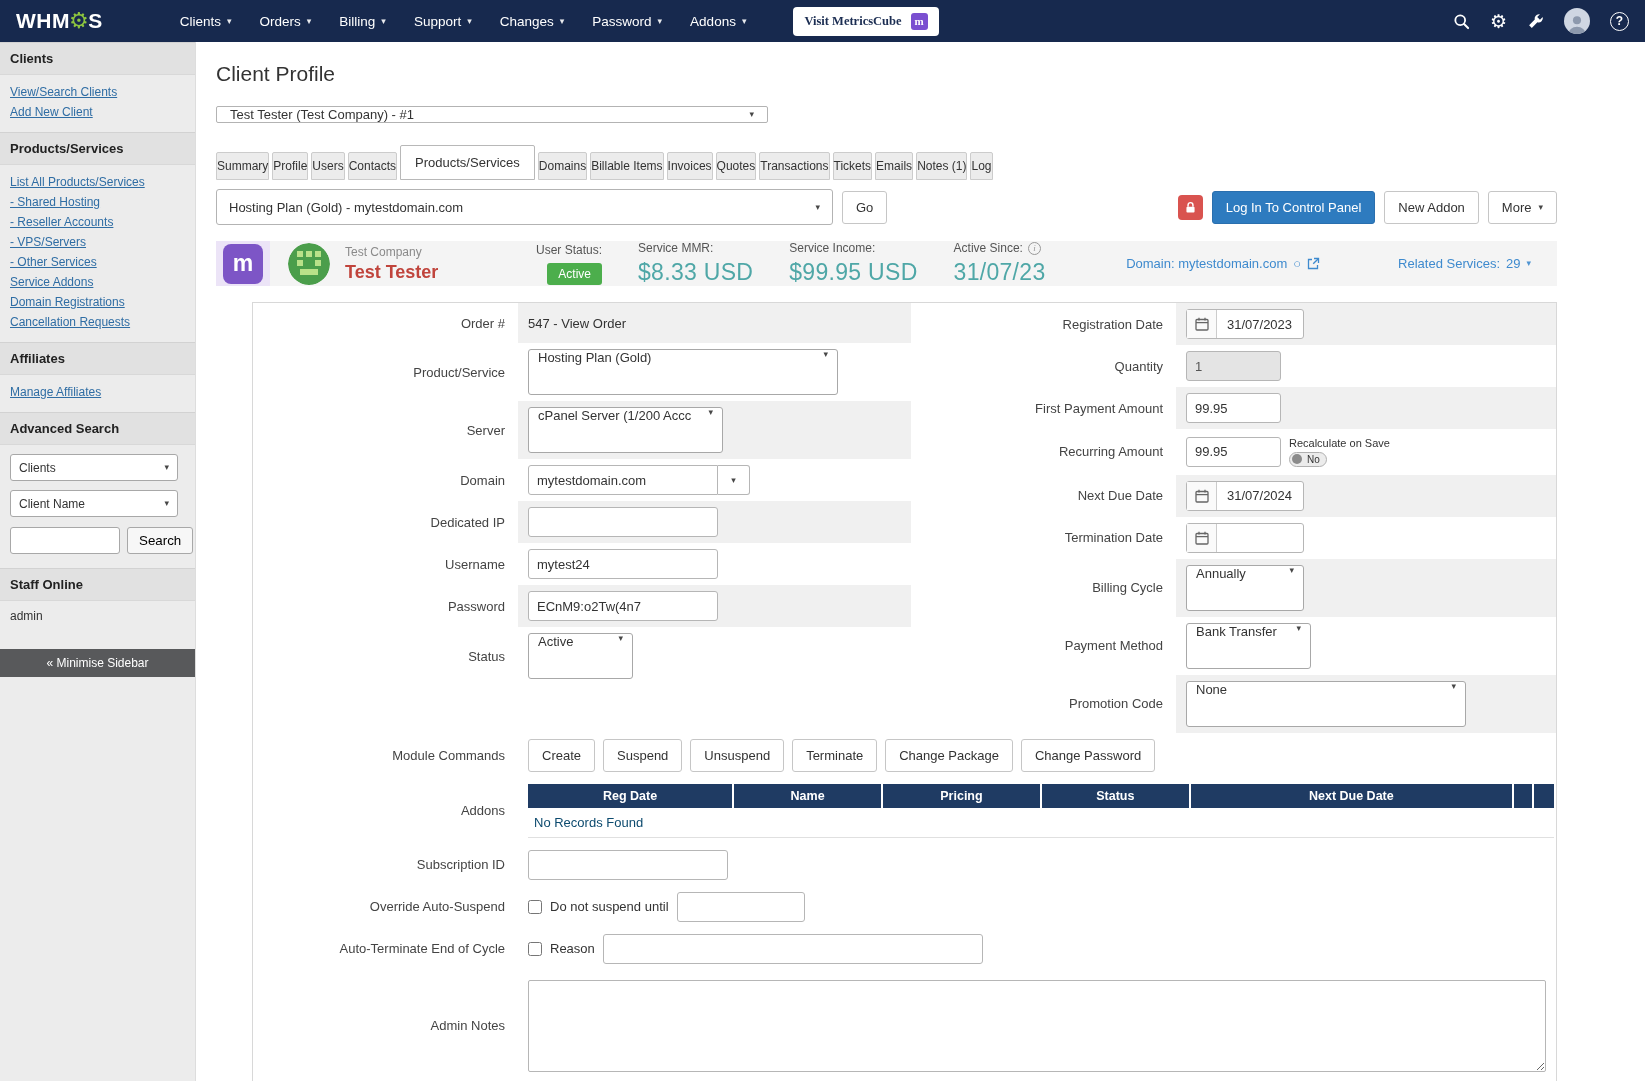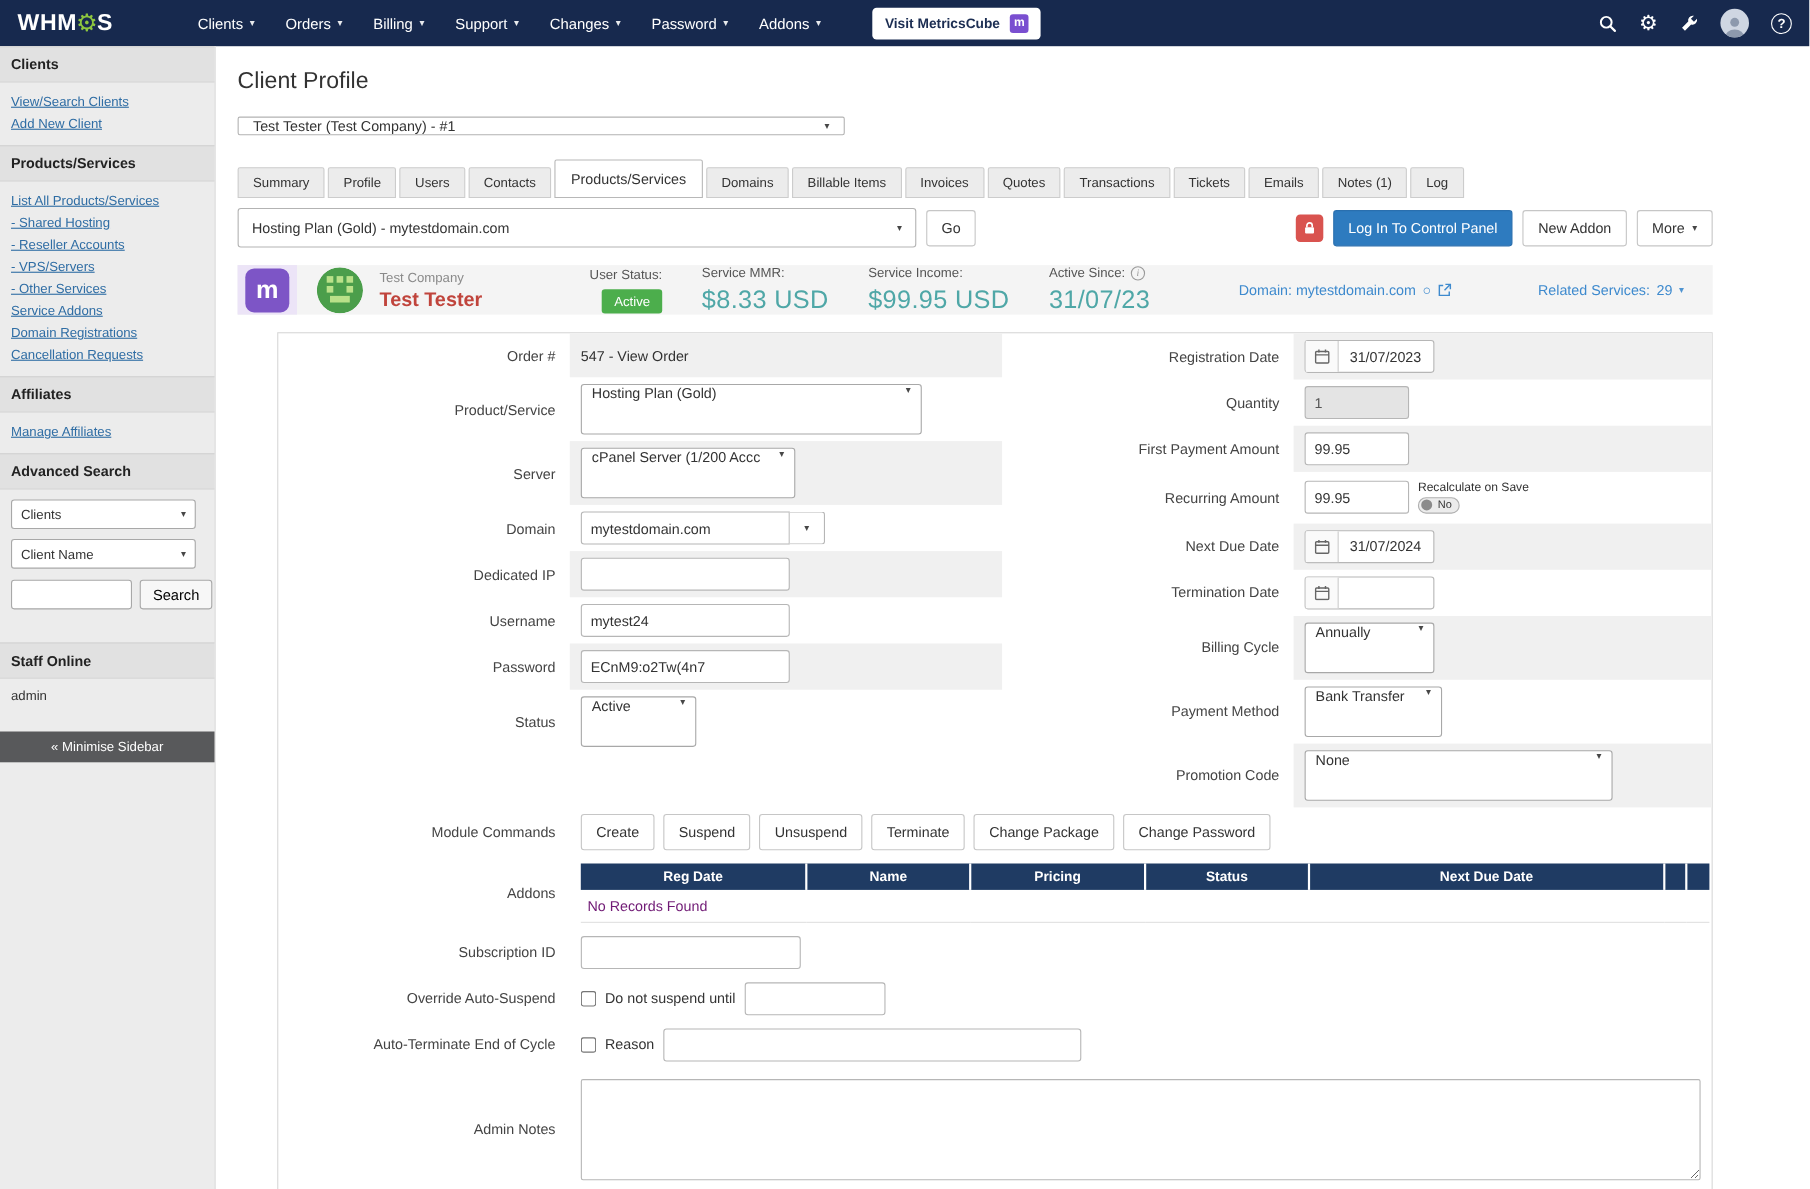--- a/index.html
+++ b/index.html
@@ -6,48 +6,48 @@
   html,body { width:1645px; height:1081px; overflow:hidden; }
   body { font-family:"Liberation Sans","DejaVu Sans",sans-serif; font-size:13px; color:#333; background:#fff; }
 
   
   .navbar { height:42px; background:#17294e; display:flex; align-items:center; padding:0 16px; color:#fff; }
   .brand { display:flex; align-items:center; font-size:21px; font-weight:bold; letter-spacing:.5px; margin-right:64px; }
   .brand .gear { color:#8dc63f; font-weight:normal; font-size:22px; margin:0 -1px; line-height:1; }
   .menu { display:flex; gap:2px; }
   .nav-item { padding:11px 13px; font-size:13.5px; cursor:pointer; display:flex; align-items:center; gap:6px; }
   .caret { font-size:9px; opacity:.9; line-height:1; }
-  .mc-btn { margin-left:34px; background:#fff; color:#1b2d52; border-radius:4px; padding:6px 11px; display:flex; align-items:center; gap:9px; font-size:12.5px; font-weight:bold; cursor:pointer; }
+  .mc-btn { margin-left:34px; background:#fff; color:#1b2d52; border-radius:4px; padding:6px 11px; display:flex; align-items:center; gap:9px; font-size:12.5px; font-weight:bold; cursor:pointer;font-family:Liberation Serif, serif; }
   .mc-badge { width:17px; height:17px; background:#7a4fd0; color:#fff; border-radius:3px; font-size:11px; display:flex; align-items:center; justify-content:center; font-weight:bold; }
   .nav-icons { margin-left:auto; display:flex; align-items:center; gap:20px; }
   .nav-icon { cursor:pointer; display:flex; align-items:center; justify-content:center; }
   .nav-gear-glyph { font-size:19px; color:#fff; }
   .help-circle { width:19px; height:19px; border:1.6px solid #fff; border-radius:50%; font-size:12px; font-weight:bold; display:flex; align-items:center; justify-content:center; }
   .avatar-circle { width:26px; height:26px; border-radius:50%; background:#cfd6e2; overflow:hidden; display:flex; align-items:flex-end; justify-content:center; }
 
   
   .layout { display:flex; height:1039px; align-items:stretch; }
   .sidebar { width:196px; background:#ececec; flex-shrink:0; font-size:12px; border-right:1px solid #ddd; }
   .sb-header { background:#e1e1e1; border-top:1px solid #d2d2d2; border-bottom:1px solid #d8d8d8; padding:8px 10px; font-weight:bold; font-size:13px; color:#222; }
   .sb-links { padding:7px 0 10px; }
   .sb-link { display:block; padding:3px 10px; color:#2f6da4; text-decoration:underline; cursor:pointer; }
   .sb-select { margin:9px 10px 0; background:#fff; border:1px solid #a8a8a8; border-radius:3px; height:27px; display:flex; align-items:center; justify-content:space-between; padding:0 8px; width:168px; cursor:pointer; }
-  .sb-search-row { display:flex; margin:10px 10px 30px; gap:7px; }
+  .sb-search-row { display:flex; margin:10px 10px 14px; gap:7px; }
   .sb-input { width:110px; height:27px; border:1px solid #a8a8a8; border-radius:3px; padding:0 6px; font-family:inherit; }
   .sb-btn { height:27px; padding:0 11px; background:#f7f7f7; border:1px solid #a8a8a8; border-radius:3px; cursor:pointer; font-family:inherit; }
   .sb-staff { padding:8px 10px 14px; color:#333; }
   .sb-minimise { background:#58595b; color:#fff; text-align:center; padding:7px 0; margin-top:12px; cursor:pointer; font-size:12px; }
 
   
   .content { flex:1; padding:14px 88px 0 20px; display:flex; flex-direction:column; }
   .page-title { font-size:21px; font-weight:normal; color:#333; margin:6px 0 20px; }
   .client-select { width:552px; height:34px; border:1px solid #b3b3b3; border-radius:2px; display:flex; align-items:center; justify-content:space-between; padding:0 13px; cursor:pointer; background:#fff; }
 
   .tabs { display:flex; align-items:flex-end; margin-top:22px; gap:3px; }
-  .tab { background:#ececec; border:1px solid #ccc; padding:6px 13px; font-size:12px; color:#333; border-radius:2px 2px 0 0; cursor:pointer; white-space:nowrap; }
+  .tab { background:#ececec; border:1px solid #ccc; padding:6px 0; font-size:12px; color:#333; border-radius:2px 2px 0 0; cursor:pointer; white-space:nowrap; }
   .tab.active { background:#fff; padding:9px 14px; font-size:13px; border-color:#b8b8b8; }
 
   .service-row { display:flex; align-items:center; margin-top:9px; gap:9px; }
   .service-select { width:617px; height:36px; border:1px solid #b3b3b3; border-radius:3px; display:flex; align-items:center; justify-content:space-between; padding:0 12px; cursor:pointer; background:#fff; }
   .btn { background:#fff; border:1px solid #c6c6c6; border-radius:3px; padding:8px 13px; font-size:13px; color:#333; cursor:pointer; font-family:inherit; display:inline-flex; align-items:center; gap:7px; }
   .btn-primary { background:#2e7bbf; border-color:#2a6fae; color:#fff; }
   .lock-badge { width:25px; height:25px; background:#d9534f; border-radius:4px; margin-left:auto; display:flex; align-items:center; justify-content:center; cursor:pointer; }
 
   
   .banner { margin-top:16px; background:#f4f4f4; display:flex; align-items:center; height:78px; }
@@ -84,21 +84,21 @@
   .dategrp { display:inline-flex; align-items:center; border:1px solid #b6b6b6; border-radius:3px; height:30px; background:#fff; }
   .dateicon { width:30px; align-self:stretch; display:flex; align-items:center; justify-content:center; border-right:1px solid #ccc; background:#fafafa; cursor:pointer; }
   .dateval { padding:0 10px; min-width:86px; }
   .recalc { font-size:11px; color:#333; line-height:1.5; }
   .mini-toggle { display:inline-flex; align-items:center; border:1px solid #b0b0b0; border-radius:8px; background:#ececec; height:15px; padding:0 6px 0 2px; gap:5px; font-size:10px; cursor:pointer; }
   .knob { width:10px; height:10px; border-radius:50%; background:#8b8b8b; }
 
   .addons-table { width:100%; border-collapse:collapse; }
   .addons-table th { background:#1f3b63; color:#fff; font-size:12.5px; font-weight:bold; padding:5px 4px; text-align:center; border-left:2px solid #fff; }
   .addons-table th:first-child { border-left:none; }
-  .addons-table td { padding:7px 6px; border-bottom:1px solid #e0e0e0; font-size:13px; color:#701a75; text-align:left; }
+  .addons-table td { padding:7px 6px; border-bottom:1px solid #e0e0e0; font-size:13px; color:#0c4a6e; text-align:left; }
   .cw1{width:20%} .cw2{width:14.5%} .cw3{width:15.5%} .cw4{width:14.5%} .cw5{width:31.5%} .cwx{width:2%}
 
   .notes-area { width:100%; height:92px; border:1px solid #b6b6b6; border-radius:2px; font-family:inherit; font-size:13px; padding:6px 8px; resize:both; }
   .chk { width:14px; height:14px; cursor:pointer; }
 
   .actions { display:flex; justify-content:center; gap:10px; margin:20px 0 26px; }
   .btn-save { background:#337ab7; border:1px solid #2e6da4; color:#fff; }
   .footer-strip { margin:auto -88px 0 -20px; height:9px; background:#232323; }
 
   .cal-svg { display:block; }

